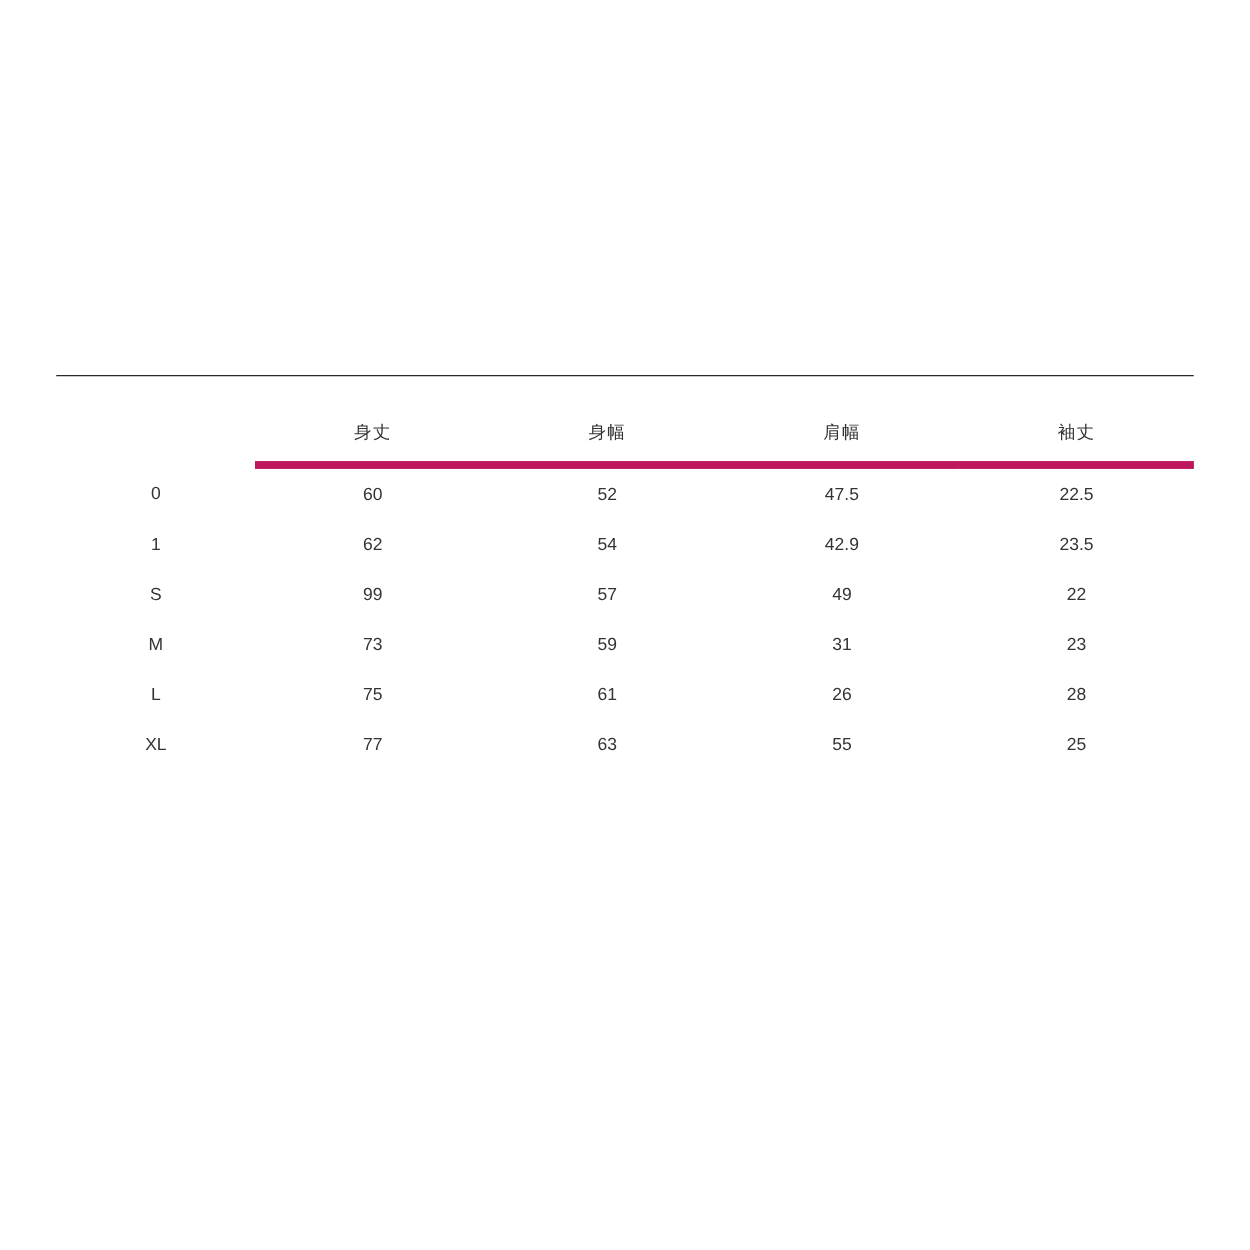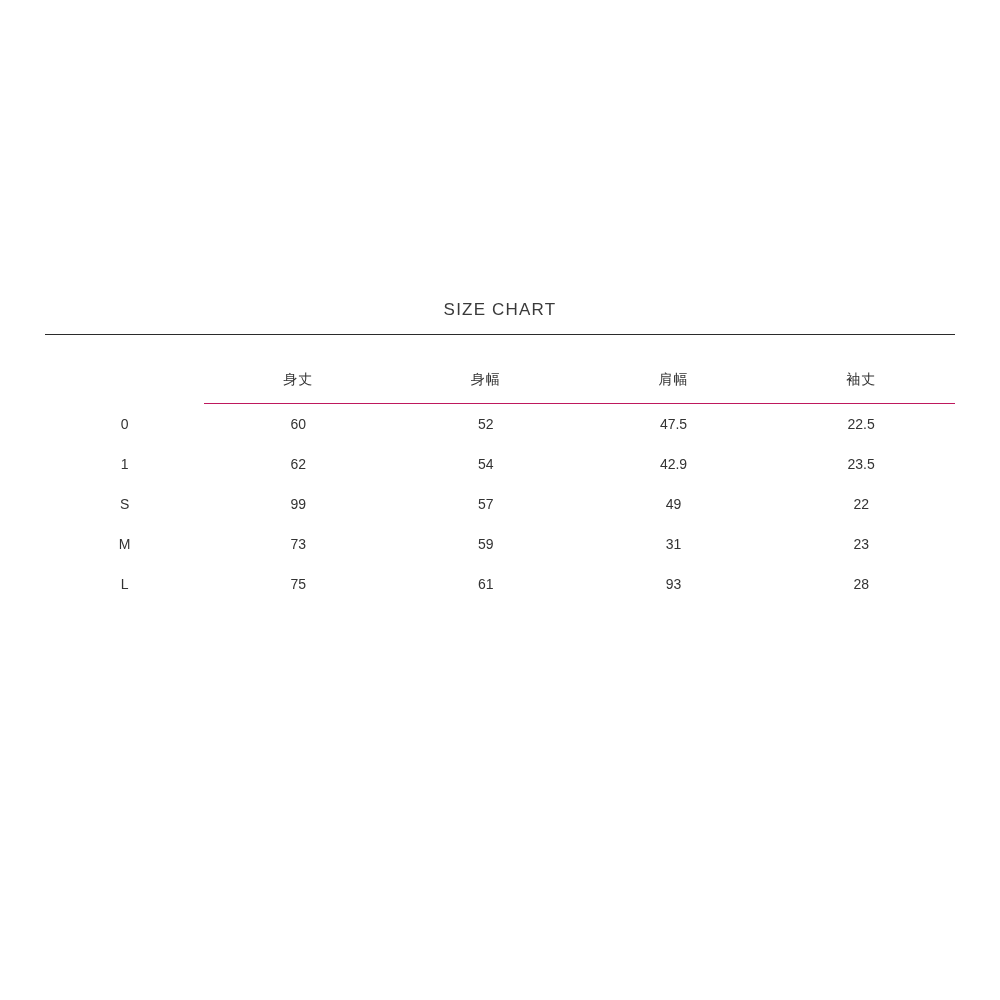--- a/index.html
+++ b/index.html
@@ -53,21 +53,21 @@
     padding: 0;
     height: 40px;
     vertical-align: middle;
   }
   table.size-table thead th {
     height: 46px;
     padding-top: 22px;
     font-size: 14px;
   }
   table.size-table thead th.col-header {
-    border-bottom: 1px solid #be185d;
+    border-bottom: 6px solid #be185d;
   }
   col.c-size { width: 17.5%; }
   col.c-data { width: 20.6%; }
   th.size-col, td.size-col {
     text-align: left;
     padding-left: 4px;
   }
   .hdr-label {
     display: inline-block;
     font-size: 14px;
@@ -77,21 +77,20 @@
   tbody td {
     font-size: 14px;
   }
 </style>
 </head>
 <body>
 
 <div class="page">
   <div class="chart-wrap">
 
-    <div class="chart-title">SIZE CHART</div>
     <hr class="title-rule">
 
     <table class="size-table">
       <colgroup>
         <col class="c-size">
         <col class="c-data">
         <col class="c-data">
         <col class="c-data">
         <col class="c-data">
       </colgroup>
@@ -140,20 +139,27 @@
           <td class="size-col">M</td>
           <td>73</td>
           <td>59</td>
           <td>31</td>
           <td>23</td>
         </tr>
         <tr>
           <td class="size-col">L</td>
           <td>75</td>
           <td>61</td>
-          <td>93</td>
+          <td>26</td>
           <td>28</td>
+        </tr>
+        <tr>
+          <td class="size-col">XL</td>
+          <td>77</td>
+          <td>63</td>
+          <td>55</td>
+          <td>25</td>
         </tr>
       </tbody>
     </table>
 
   </div>
 </div>
 
 </body></html>

